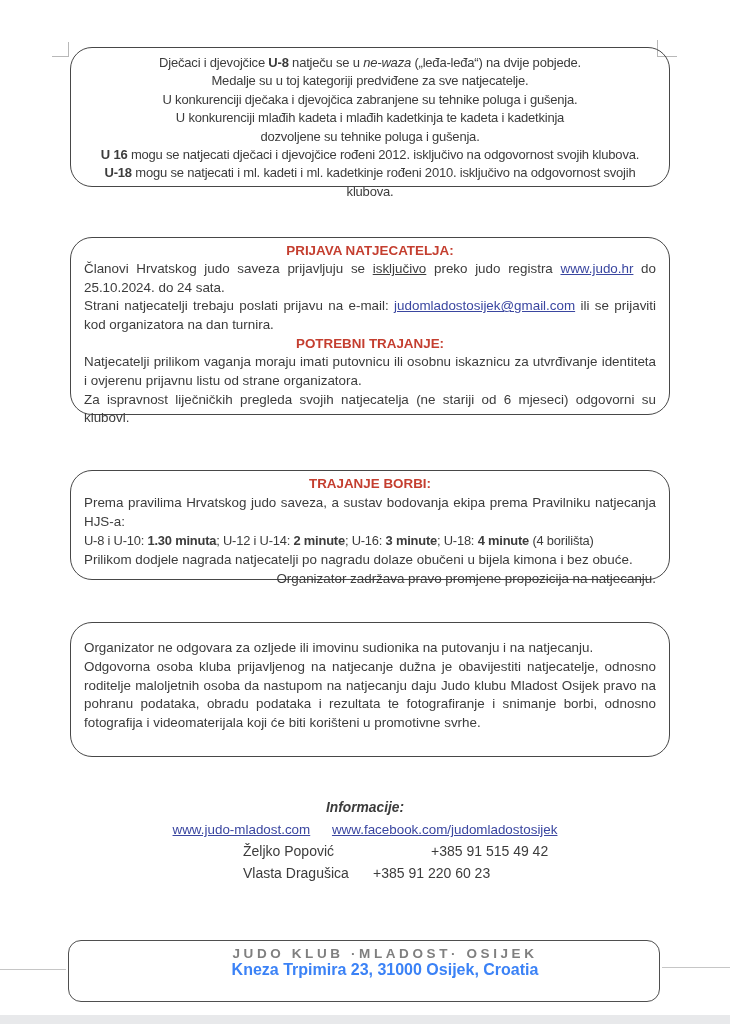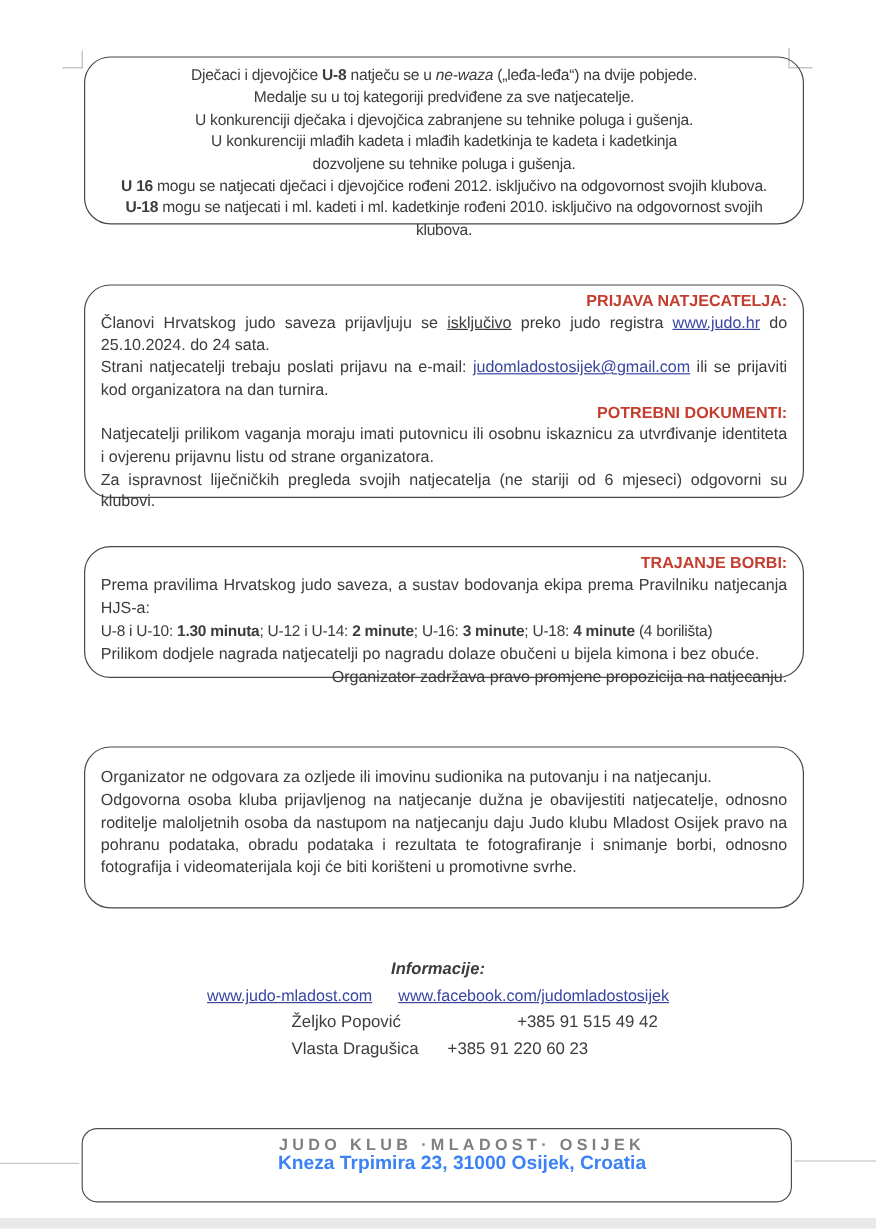--- a/index.html
+++ b/index.html
@@ -8,23 +8,23 @@
     font-family:"Liberation Sans","DejaVu Sans",sans-serif;
     color:#3c3c3c;font-size:13.4px;overflow:hidden;
   }
   .page-box{
     position:absolute;left:70px;width:600px;box-sizing:border-box;
     border:1.6px solid #474747;border-radius:22px;background:transparent;
   }
   .rules-box{top:47px;height:140px;text-align:center;padding:6px 8px 0;}
   .rules-line{white-space:nowrap;font-size:13px;letter-spacing:-0.2px;line-height:18.4px;}
   .reg-box{top:237px;height:178px;padding:3px 13px 0;line-height:18.6px;}
-  .dur-box{top:455px;height:110px;padding:3px 13px 0;line-height:19px;}
+  .dur-box{top:470px;height:110px;padding:3px 13px 0;line-height:19px;}
   .liab-box{top:622px;height:135px;padding:16px 13px 0;line-height:18.8px;}
-  .red-heading{color:#c43e2f;font-weight:bold;text-align:right;line-height:19px;}
+  .red-heading{color:#c43e2f;font-weight:bold;text-align:center;line-height:19px;}
   p{margin:0;text-align:justify;}
   .fit-line{white-space:nowrap;font-size:12.9px;letter-spacing:-0.2px;text-align:left;}
   .overflow-line{text-align:right;}
   .b{font-weight:bold;}
   .i{font-style:italic;}
   .u{text-decoration:underline;}
   .link{color:#3a46a0;text-decoration:underline;}
   .info-block{position:absolute;left:0;top:797px;width:730px;text-align:center;line-height:21px;}
   .info-heading{font-weight:bold;font-style:italic;font-size:13.8px;}
   .links-row{margin-top:1px;}
@@ -59,21 +59,21 @@
   <div class="rules-line"><span>dozvoljene su tehnike poluga i gušenja.</span></div>
   <div class="rules-line"><span class="b">U 16</span><span> mogu se natjecati dječaci i djevojčice rođeni 2012. isključivo na odgovornost svojih klubova.</span></div>
   <div class="rules-line"><span class="b">U-18</span><span> mogu se natjecati i ml. kadeti i ml. kadetkinje rođeni 2010. isključivo na odgovornost svojih</span></div>
   <div class="rules-line"><span>klubova.</span></div>
 </div>
 
 <div class="page-box reg-box">
   <div class="red-heading">PRIJAVA NATJECATELJA:</div>
   <p><span>Članovi Hrvatskog judo saveza prijavljuju se </span><span class="u">isključivo</span><span> preko judo registra </span><span class="link">www.judo.hr</span><span> do 25.10.2024. do 24 sata.</span></p>
   <p><span>Strani natjecatelji trebaju poslati prijavu na e-mail: </span><span class="link">judomladostosijek@gmail.com</span><span> ili se prijaviti kod organizatora na dan turnira.</span></p>
-  <div class="red-heading">POTREBNI DOKUMENTI:</div>
+  <div class="red-heading">POTREBNI TRAJANJE:</div>
   <p><span>Natjecatelji prilikom vaganja moraju imati putovnicu ili osobnu iskaznicu za utvrđivanje identiteta i ovjerenu prijavnu listu od strane organizatora.</span></p>
   <p><span>Za ispravnost liječničkih pregleda svojih natjecatelja (ne stariji od 6 mjeseci) odgovorni su klubovi.</span></p>
 </div>
 
 <div class="page-box dur-box">
   <div class="red-heading">TRAJANJE BORBI:</div>
   <p><span>Prema pravilima Hrvatskog judo saveza, a sustav bodovanja ekipa prema Pravilniku natjecanja HJS-a:</span></p>
   <p class="fit-line"><span>U-8 i U-10: </span><span class="b">1.30 minuta</span><span>;  U-12 i U-14: </span><span class="b">2 minute</span><span>;   U-16: </span><span class="b">3 minute</span><span>;   U-18: </span><span class="b">4 minute</span><span>   (4 borilišta)</span></p>
   <p><span>Prilikom dodjele nagrada  natjecatelji po nagradu dolaze obučeni u bijela kimona i bez obuće.</span></p>
   <p class="overflow-line"><span>Organizator zadržava pravo promjene propozicija na natjecanju.</span></p>

